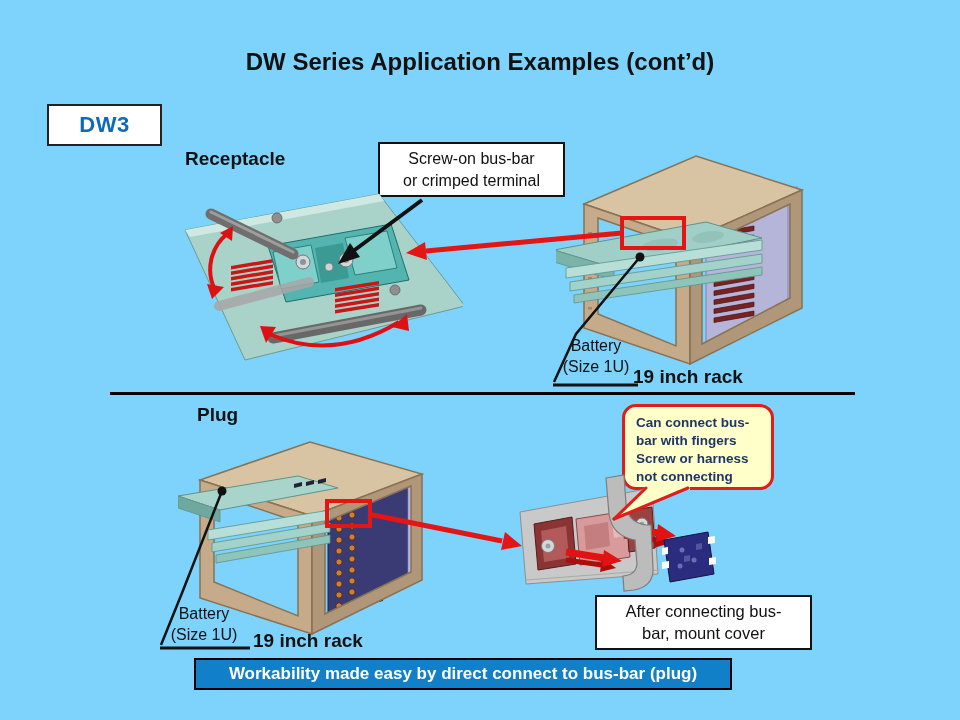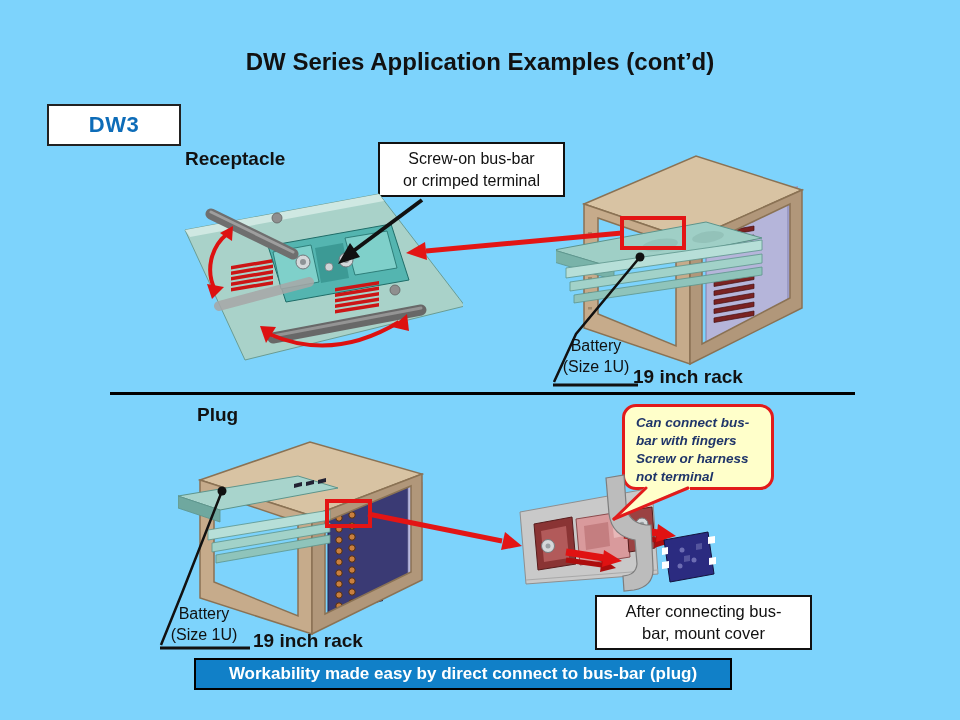--- a/index.html
+++ b/index.html
@@ -1,30 +1,30 @@
 <!DOCTYPE html>
 <html><head>
 <meta charset="utf-8">
 <style>
   html,body{margin:0;padding:0;background:#fff;}
   .slide{position:relative;width:960px;height:720px;background:#7dd3fc;overflow:hidden;
          font-family:"Liberation Sans",sans-serif;color:#111;padding-left:28px;}
   .abs{position:absolute;}
   .title{top:48px;left:0;width:960px;text-align:center;font-size:24px;font-weight:bold;color:#111;}
-  .dw3{left:47px;top:104px;width:134px;height:42px;border:2px solid #222;box-sizing:border-box;
+  .dw3{left:47px;top:104px;width:115px;height:42px;border:2px solid #222;box-sizing:border-box;
        display:flex;align-items:center;justify-content:center;background:#fff;}
   .dw3 span{font-size:22px;font-weight:bold;color:#0d6cb8;letter-spacing:.5px;}
   .lbl-big{font-size:19px;font-weight:bold;color:#111;}
   .callout{left:378px;top:142px;width:187px;border:2px solid #111;box-sizing:border-box;background:#fff;
            text-align:center;font-size:16px;line-height:1.35;padding:4px 2px;}
   .batt{width:88px;text-align:center;font-size:16px;line-height:1.3;color:#111;}
   .divider{left:110px;top:392px;width:745px;height:0;border-top:3px solid #000;}
   .bubble{left:622px;top:404px;width:152px;height:86px;box-sizing:border-box;background:#ffffca;
           border:3px solid #e21b1b;border-radius:14px;padding:7px 4px 0 11px;
-          font-size:13.5px;font-weight:bold;color:#1f3569;line-height:1.34;font-style:italic;}
+          font-size:13.5px;font-weight:bold;color:#1f3569;line-height:1.34;}
   .afterbox{left:583px;top:595px;width:217px;border:2px solid #111;box-sizing:border-box;background:#fff;
             text-align:center;font-size:16.5px;line-height:1.35;padding:3px 0;margin-left:12px;}
   .banner{left:186px;top:658px;width:538px;height:32px;box-sizing:border-box;background:#1180c8;
           border:2px solid #000;color:#fff;font-weight:bold;font-size:17px;text-align:center;
           display:flex;align-items:center;justify-content:center;margin-left:8px;}
   svg{display:block;}
   .overlay{left:0;top:0;pointer-events:none;}
 </style>
 </head>
 <body>
@@ -196,21 +196,21 @@
   <div class="abs batt" style="left:160px;top:604px;">
     <div>Battery</div>
     <div>(Size 1U)</div>
   </div>
   <div class="abs lbl-big" style="left:253px;top:630px;">19 inch rack</div>
 
   <div class="abs bubble">
     <div>Can connect bus-</div>
     <div>bar with fingers</div>
     <div>Screw or harness</div>
-    <div>not terminal</div>
+    <div>not connecting</div>
   </div>
 
   <svg class="abs" style="left:512px;top:462px;" width="250" height="150" viewBox="0 0 250 150">
     <polygon points="8,50 140,26 146,112 14,122" fill="#c9c9c9" stroke="#8f8f8f" stroke-width="1"></polygon>
     <line x1="14" y1="118" x2="146" y2="108" stroke="#a9a9a9" stroke-width="1"></line>
     <polygon points="22,62 60,55 64,102 26,108" fill="#8a3434" stroke="#571c1c" stroke-width="1"></polygon>
     <polygon points="29,69 54,64 57,96 32,100" fill="#b25a5a"></polygon>
     <circle cx="36" cy="84" r="6.5" fill="#d5d8da" stroke="#767b7e"></circle>
     <circle cx="36" cy="84" r="2.5" fill="#9aa0a4"></circle>
     <polygon points="64,57 114,49 118,95 68,103" fill="#d99a9c" stroke="#8a4a4c" stroke-width="1"></polygon>

